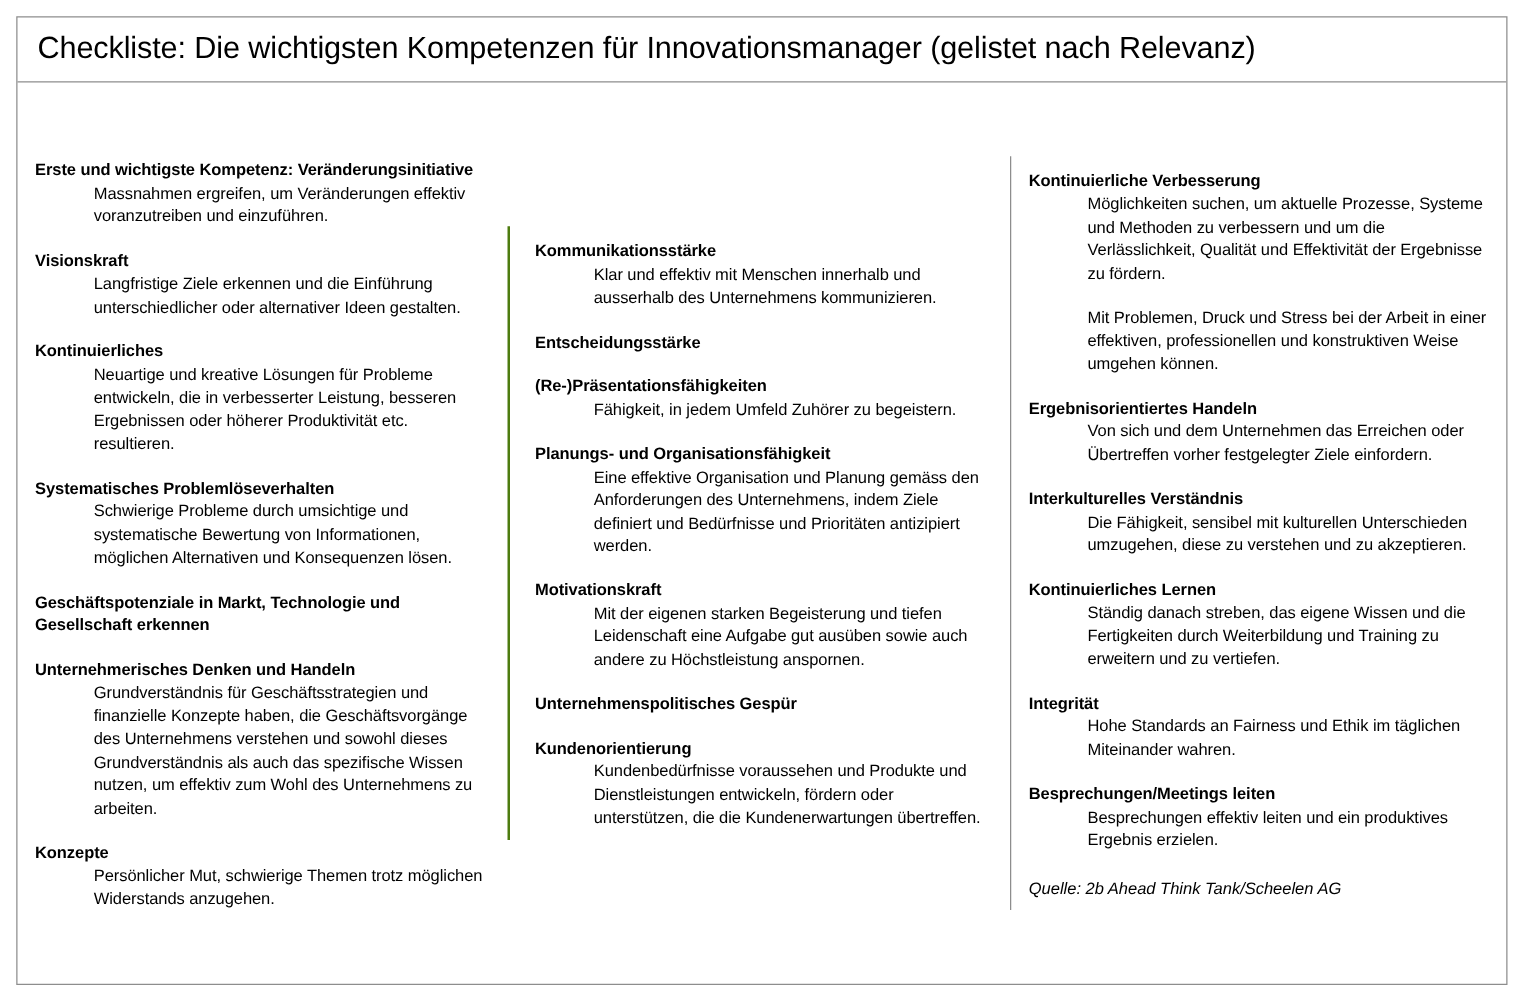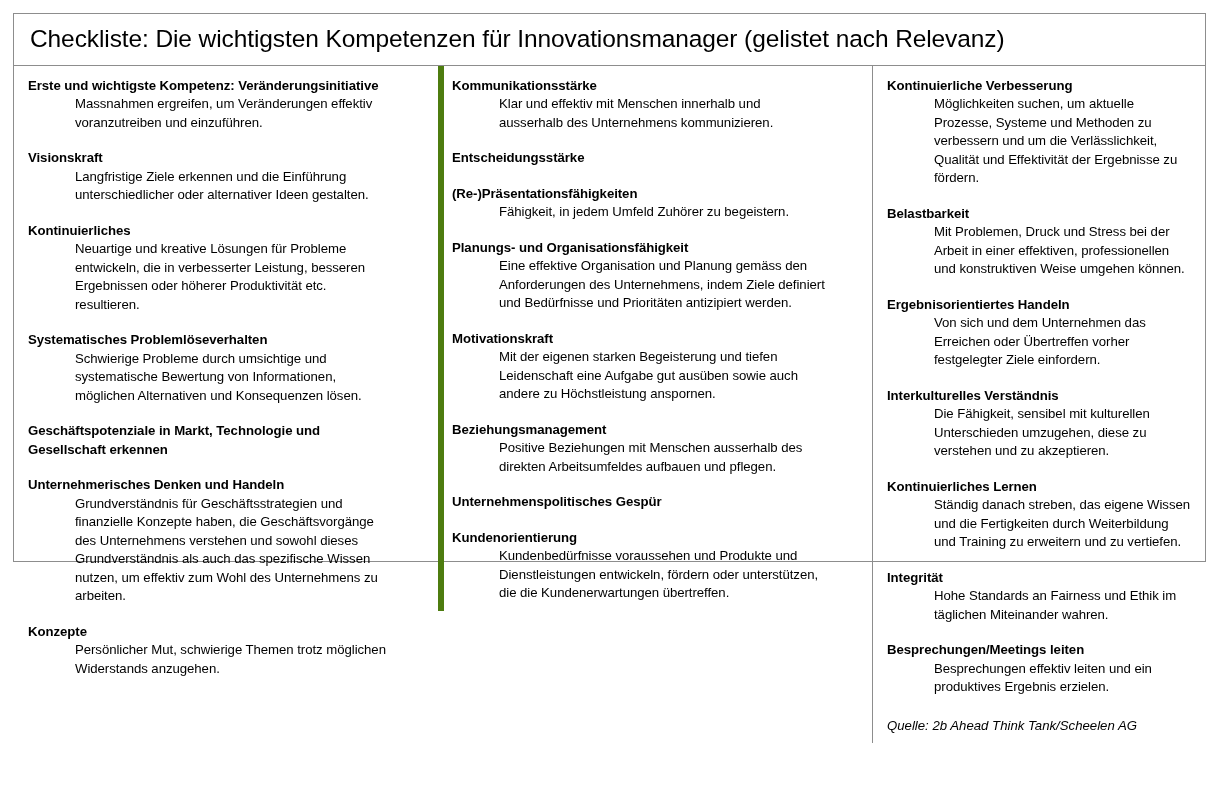--- a/index.html
+++ b/index.html
@@ -14,21 +14,21 @@
     font-family: "Liberation Sans", sans-serif;
     color: #000000;
     overflow: hidden;
   }
 
   #sheet {
     position: absolute;
     left: 13px;
     top: 13px;
     width: 1193px;
-    height: 549px;
+    height: 775px;
     border: 1px solid #8d8d8d;
     box-sizing: border-box;
     background: #ffffff;
     display: flex;
     flex-direction: column;
   }
 
   #title-bar {
     flex: 0 0 auto;
     height: 52px;
@@ -43,36 +43,35 @@
     font-size: 24.5px;
     font-weight: normal;
     letter-spacing: -0.1px;
     line-height: 1.1;
     white-space: nowrap;
   }
 
   #columns {
     flex: 1 1 auto;
     display: flex;
-    align-items: flex-start;
+    align-items: center;
     min-height: 0;
-    gap: 32px;
   }
 
   .column {
     box-sizing: border-box;
     padding: 11px 14px 8px 14px;
     min-width: 0;
   }
 
   .col-1 { flex: 0 0 392px; }
   .col-2 {
     flex: 0 0 402px;
-    border-left: 6px solid #4d7c0f;
-    padding-left: 8px;
+    border-left: 2px solid #4d7c0f;
+    padding-left: 20px;
   }
   .col-3 {
     flex: 1 1 auto;
     border-left: 1px solid #8d8d8d;
   }
 
   .entry {
     margin: 0 0 17px 0;
   }
   .entry:last-child { margin-bottom: 0; }
@@ -158,39 +157,34 @@
       </div>
       <div class="entry">
         <div class="entry-title">Planungs- und Organisationsfähigkeit</div>
         <div class="entry-body">Eine effektive Organisation und Planung gemäss den Anforderungen des Unternehmens, indem Ziele definiert und Bedürfnisse und Prioritäten antizipiert werden.</div>
       </div>
       <div class="entry">
         <div class="entry-title">Motivationskraft</div>
         <div class="entry-body">Mit der eigenen starken Begeisterung und tiefen Leidenschaft eine Aufgabe gut ausüben sowie auch andere zu Höchstleistung anspornen.</div>
       </div>
       <div class="entry">
-        <div class="entry-title">Beziehungsmanagement</div>
-        <div class="entry-body">Positive Beziehungen mit Menschen ausserhalb des direkten Arbeitsumfeldes aufbauen und pflegen.</div>
-      </div>
-      <div class="entry">
         <div class="entry-title">Unternehmenspolitisches Gespür</div>
       </div>
       <div class="entry">
         <div class="entry-title">Kundenorientierung</div>
         <div class="entry-body">Kundenbedürfnisse voraussehen und Produkte und Dienstleistungen entwickeln, fördern oder unterstützen, die die Kundenerwartungen übertreffen.</div>
       </div>
     </div>
 
     <div class="column col-3">
       <div class="entry">
         <div class="entry-title">Kontinuierliche Verbesserung</div>
         <div class="entry-body">Möglichkeiten suchen, um aktuelle Prozesse, Systeme und Methoden zu verbessern und um die Verlässlichkeit, Qualität und Effektivität der Ergebnisse zu fördern.</div>
       </div>
       <div class="entry">
-        <div class="entry-title">Belastbarkeit</div>
         <div class="entry-body">Mit Problemen, Druck und Stress bei der Arbeit in einer effektiven, professionellen und konstruktiven Weise umgehen können.</div>
       </div>
       <div class="entry">
         <div class="entry-title">Ergebnisorientiertes Handeln</div>
         <div class="entry-body">Von sich und dem Unternehmen das Erreichen oder Übertreffen vorher festgelegter Ziele einfordern.</div>
       </div>
       <div class="entry">
         <div class="entry-title">Interkulturelles Verständnis</div>
         <div class="entry-body">Die Fähigkeit, sensibel mit kulturellen Unterschieden umzugehen, diese zu verstehen und zu akzeptieren.</div>
       </div>

